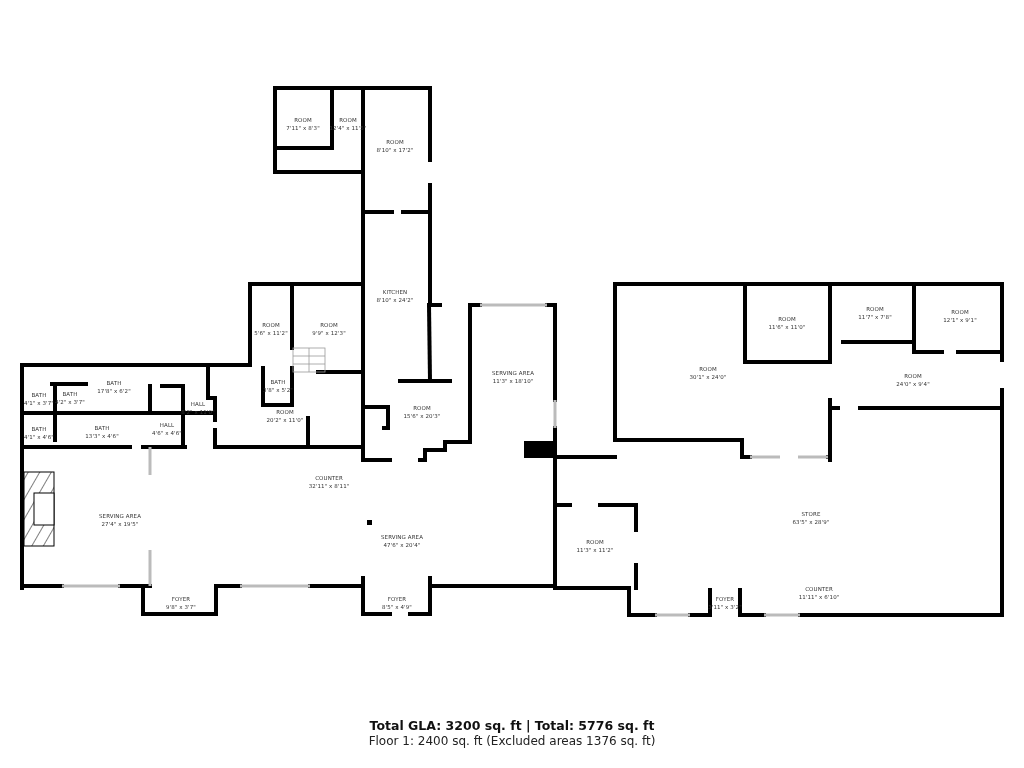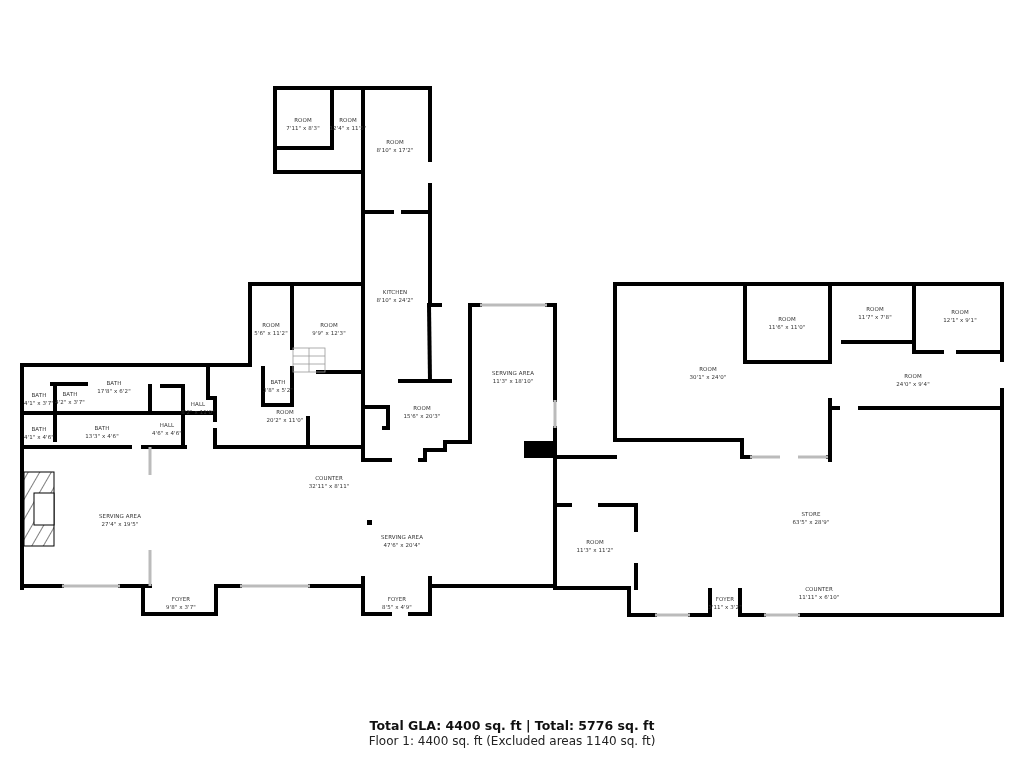--- a/index.html
+++ b/index.html
@@ -243,15 +243,15 @@
       <span class="nm">FOYER</span>
       <span class="dm">8'5" x 4'9"</span>
     </div>
     <div class="lbl" style="left: 725px; top: 603px;">
       <span class="nm">FOYER</span>
       <span class="dm">3'11" x 3'2"</span>
     </div>
   </div>
 
 <div class="footer">
-  <div class="l1">Total GLA: 4400 sq. ft | Total: 5776 sq. ft</div>
-  <div class="l2">Floor 1: 4400 sq. ft (Excluded areas 1140 sq. ft)</div>
+  <div class="l1">Total GLA: 3200 sq. ft | Total: 5776 sq. ft</div>
+  <div class="l2">Floor 1: 2400 sq. ft (Excluded areas 1376 sq. ft)</div>
 </div>
 
 </body></html>

